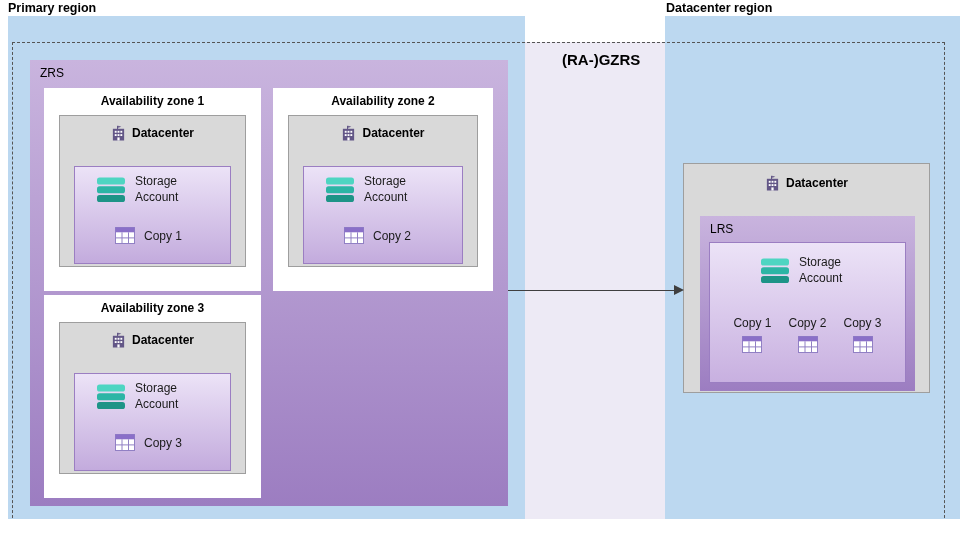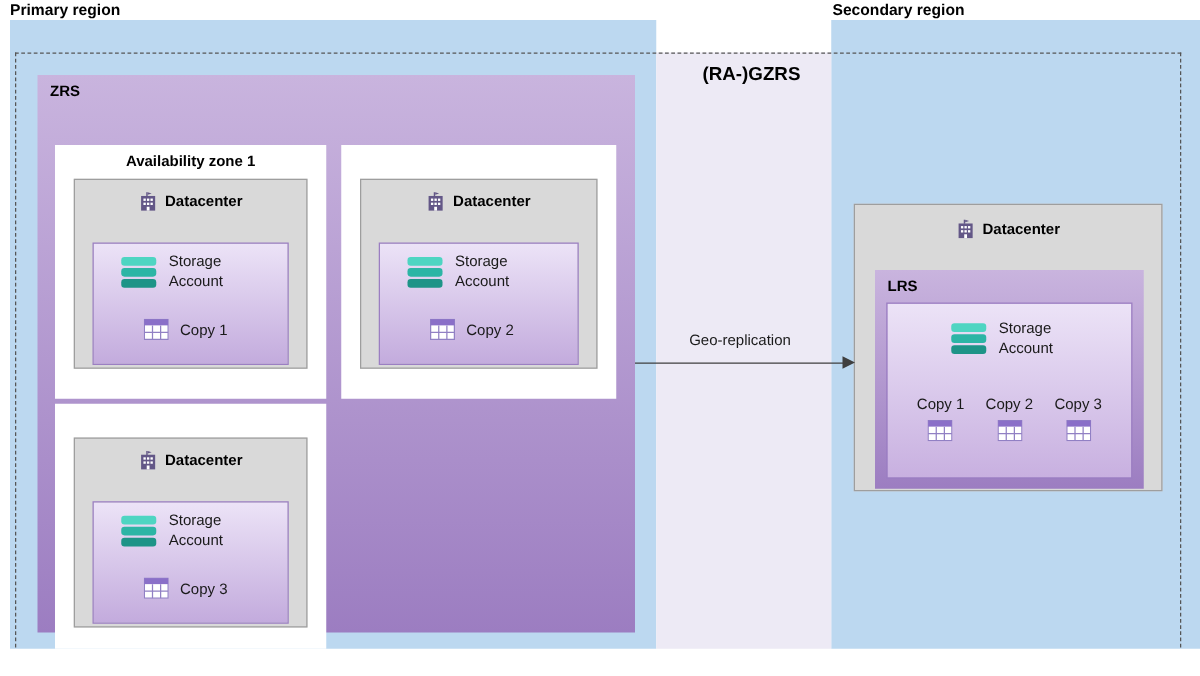--- a/index.html
+++ b/index.html
@@ -16,23 +16,23 @@
   .primary-region { left:8px; width:517px; }
   .secondary-region { left:665px; width:295px; }
 
   .gap-fill { position:absolute; left:525px; top:42px; width:140px; height:487px; background:#edeaf5; }
   .gzrs-box { position:absolute; left:12px; top:42px; width:933px; height:486px;
               border:1px dashed #555; pointer-events:none; z-index:6; }
   .gzrs-label { position:absolute; left:562px; top:51px; font-weight:bold; font-size:15px; color:#000; z-index:7; }
 
   .zrs-box { position:absolute; left:30px; top:60px; width:478px; height:446px;
              background:linear-gradient(180deg,#c9b4de,#9c7dc1); z-index:2; }
-  .block-label { position:absolute; left:10px; top:6px; font-weight:bold; color:#000; }
-
-  .zone { position:absolute; background:#ffffff;margin-top:28px; }
+  .block-label { position:absolute; left:10px; top:6px; font-weight:normal; color:#000; }
+
+  .zone { position:absolute; background:#ffffff; }
   .zone-1 { left:14px; top:28px; width:217px; height:203px; }
   .zone-2 { left:243px; top:28px; width:220px; height:203px; }
   .zone-3 { left:14px; top:235px; width:217px; height:203px; }
   .zone-title { text-align:center; padding-top:6px; font-weight:bold; color:#000; }
 
   .dc { position:absolute; left:15px; top:27px; right:15px; height:152px;
         background:#d9d9d9; border:1px solid #9e9e9e; }
   .dc-header { display:flex; justify-content:center; align-items:center; gap:6px;
                margin-top:9px; font-weight:bold; color:#000;text-align:center; }
 
@@ -95,21 +95,21 @@
         <line x1="13.5" y1="5.3" x2="13.5" y2="16.5"></line>
         <line x1="0.5" y1="10.9" x2="19.5" y2="10.9"></line>
       </g>
     </g>
   </defs>
 </svg>
 
 <div class="canvas">
 
   <div class="region-label primary-label">Primary region</div>
-  <div class="region-label secondary-label">Secondary region</div>
+  <div class="region-label secondary-label">Datacenter region</div>
 
   <div class="region-box primary-region"></div>
   <div class="region-box secondary-region"></div>
   <div class="gap-fill"></div>
 
   <div class="zrs-box">
     <div class="block-label">ZRS</div>
 
     <div class="zone zone-1">
       <div class="zone-title">Availability zone 1</div>
@@ -131,20 +131,21 @@
             <svg width="20" height="17" viewBox="0 0 20 17">
                 <use href="#copy-icon-def"></use>
               </svg>
             <span>Copy 1</span>
           </div>
         </div>
       </div>
     </div>
 
     <div class="zone zone-2">
+      <div class="zone-title">Availability zone 2</div>
       <div class="dc">
         <div class="dc-header">
           <svg width="15" height="16" viewBox="0 0 16 17">
               <use href="#building-icon-def"></use>
             </svg>
           <span>Datacenter</span>
         </div>
         <div class="storage-box">
           <div class="sb-row storage">
             <svg width="30" height="26" viewBox="0 0 30 26">
@@ -156,20 +157,21 @@
             <svg width="20" height="17" viewBox="0 0 20 17">
                 <use href="#copy-icon-def"></use>
               </svg>
             <span>Copy 2</span>
           </div>
         </div>
       </div>
     </div>
 
     <div class="zone zone-3">
+      <div class="zone-title">Availability zone 3</div>
       <div class="dc">
         <div class="dc-header">
           <svg width="15" height="16" viewBox="0 0 16 17">
               <use href="#building-icon-def"></use>
             </svg>
           <span>Datacenter</span>
         </div>
         <div class="storage-box">
           <div class="sb-row storage">
             <svg width="30" height="26" viewBox="0 0 30 26">
@@ -181,21 +183,20 @@
             <svg width="20" height="17" viewBox="0 0 20 17">
                 <use href="#copy-icon-def"></use>
               </svg>
             <span>Copy 3</span>
           </div>
         </div>
       </div>
     </div>
   </div>
 
-  <div class="geo-label">Geo-replication</div>
   <div class="geo-line"></div>
   <div class="geo-arrowhead"></div>
 
   <div class="dc2">
     <div class="dc-header">
       <svg width="15" height="16" viewBox="0 0 16 17">
           <use href="#building-icon-def"></use>
         </svg>
       <span>Datacenter</span>
     </div>

